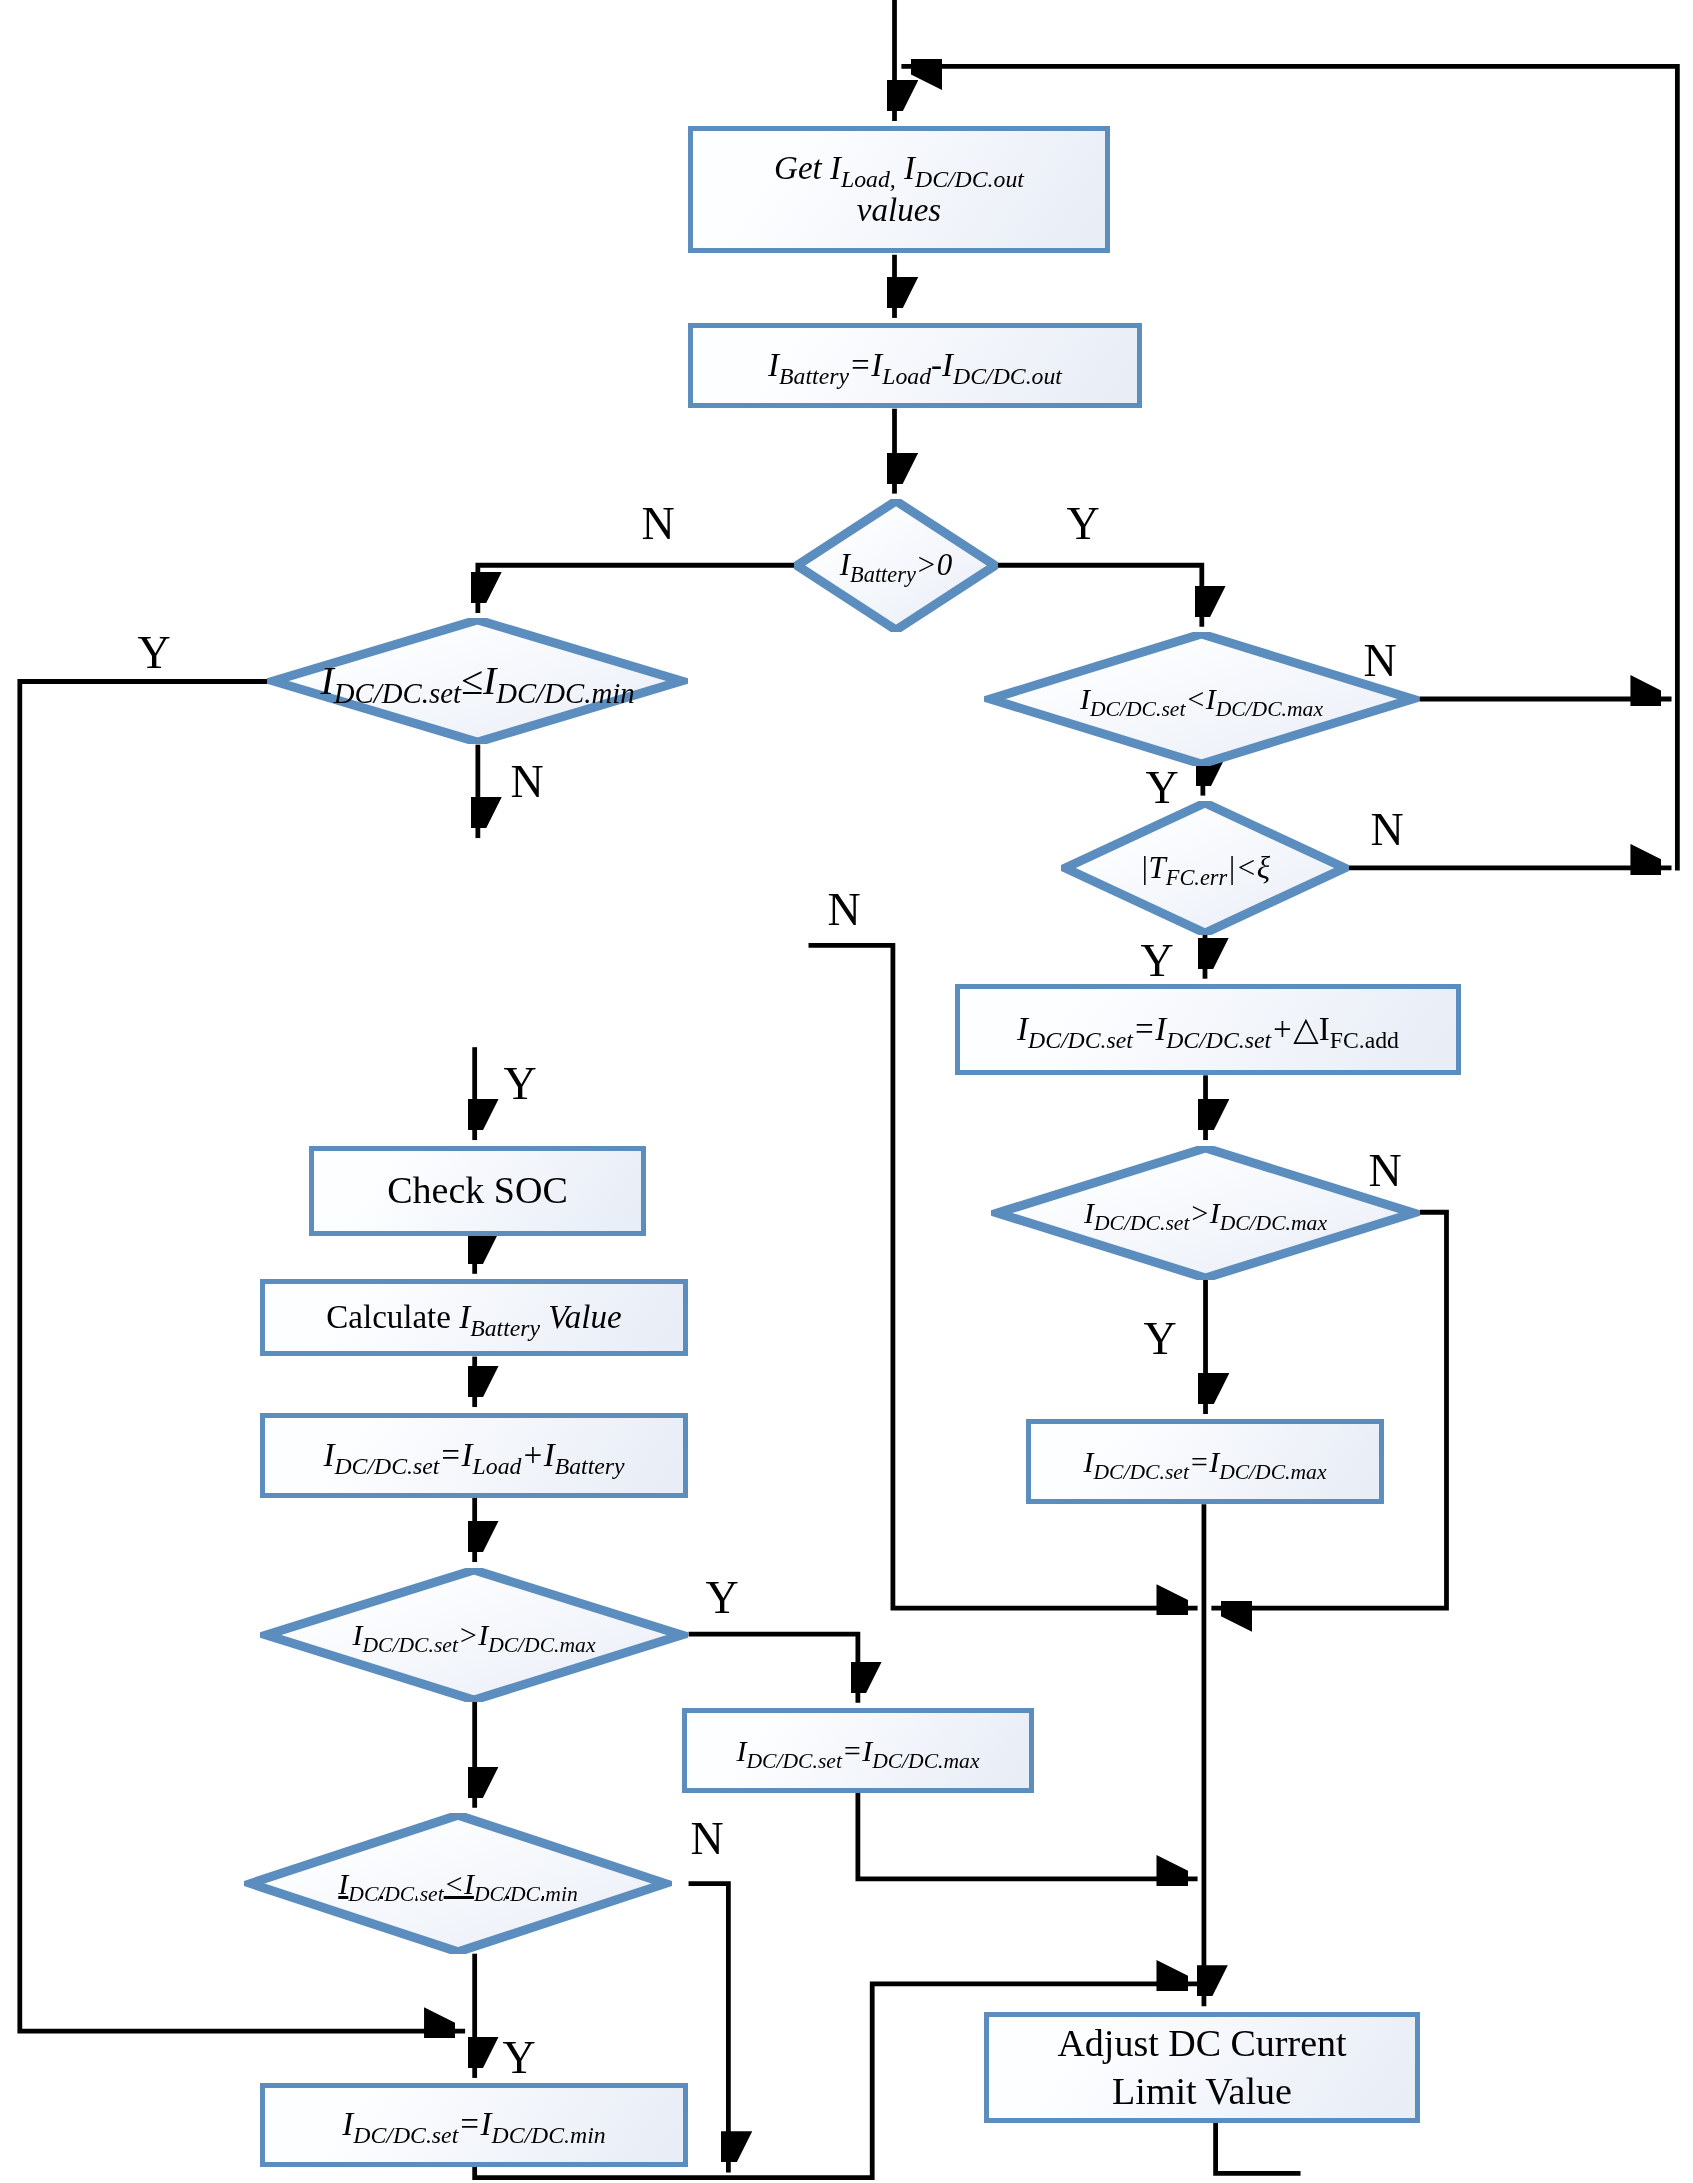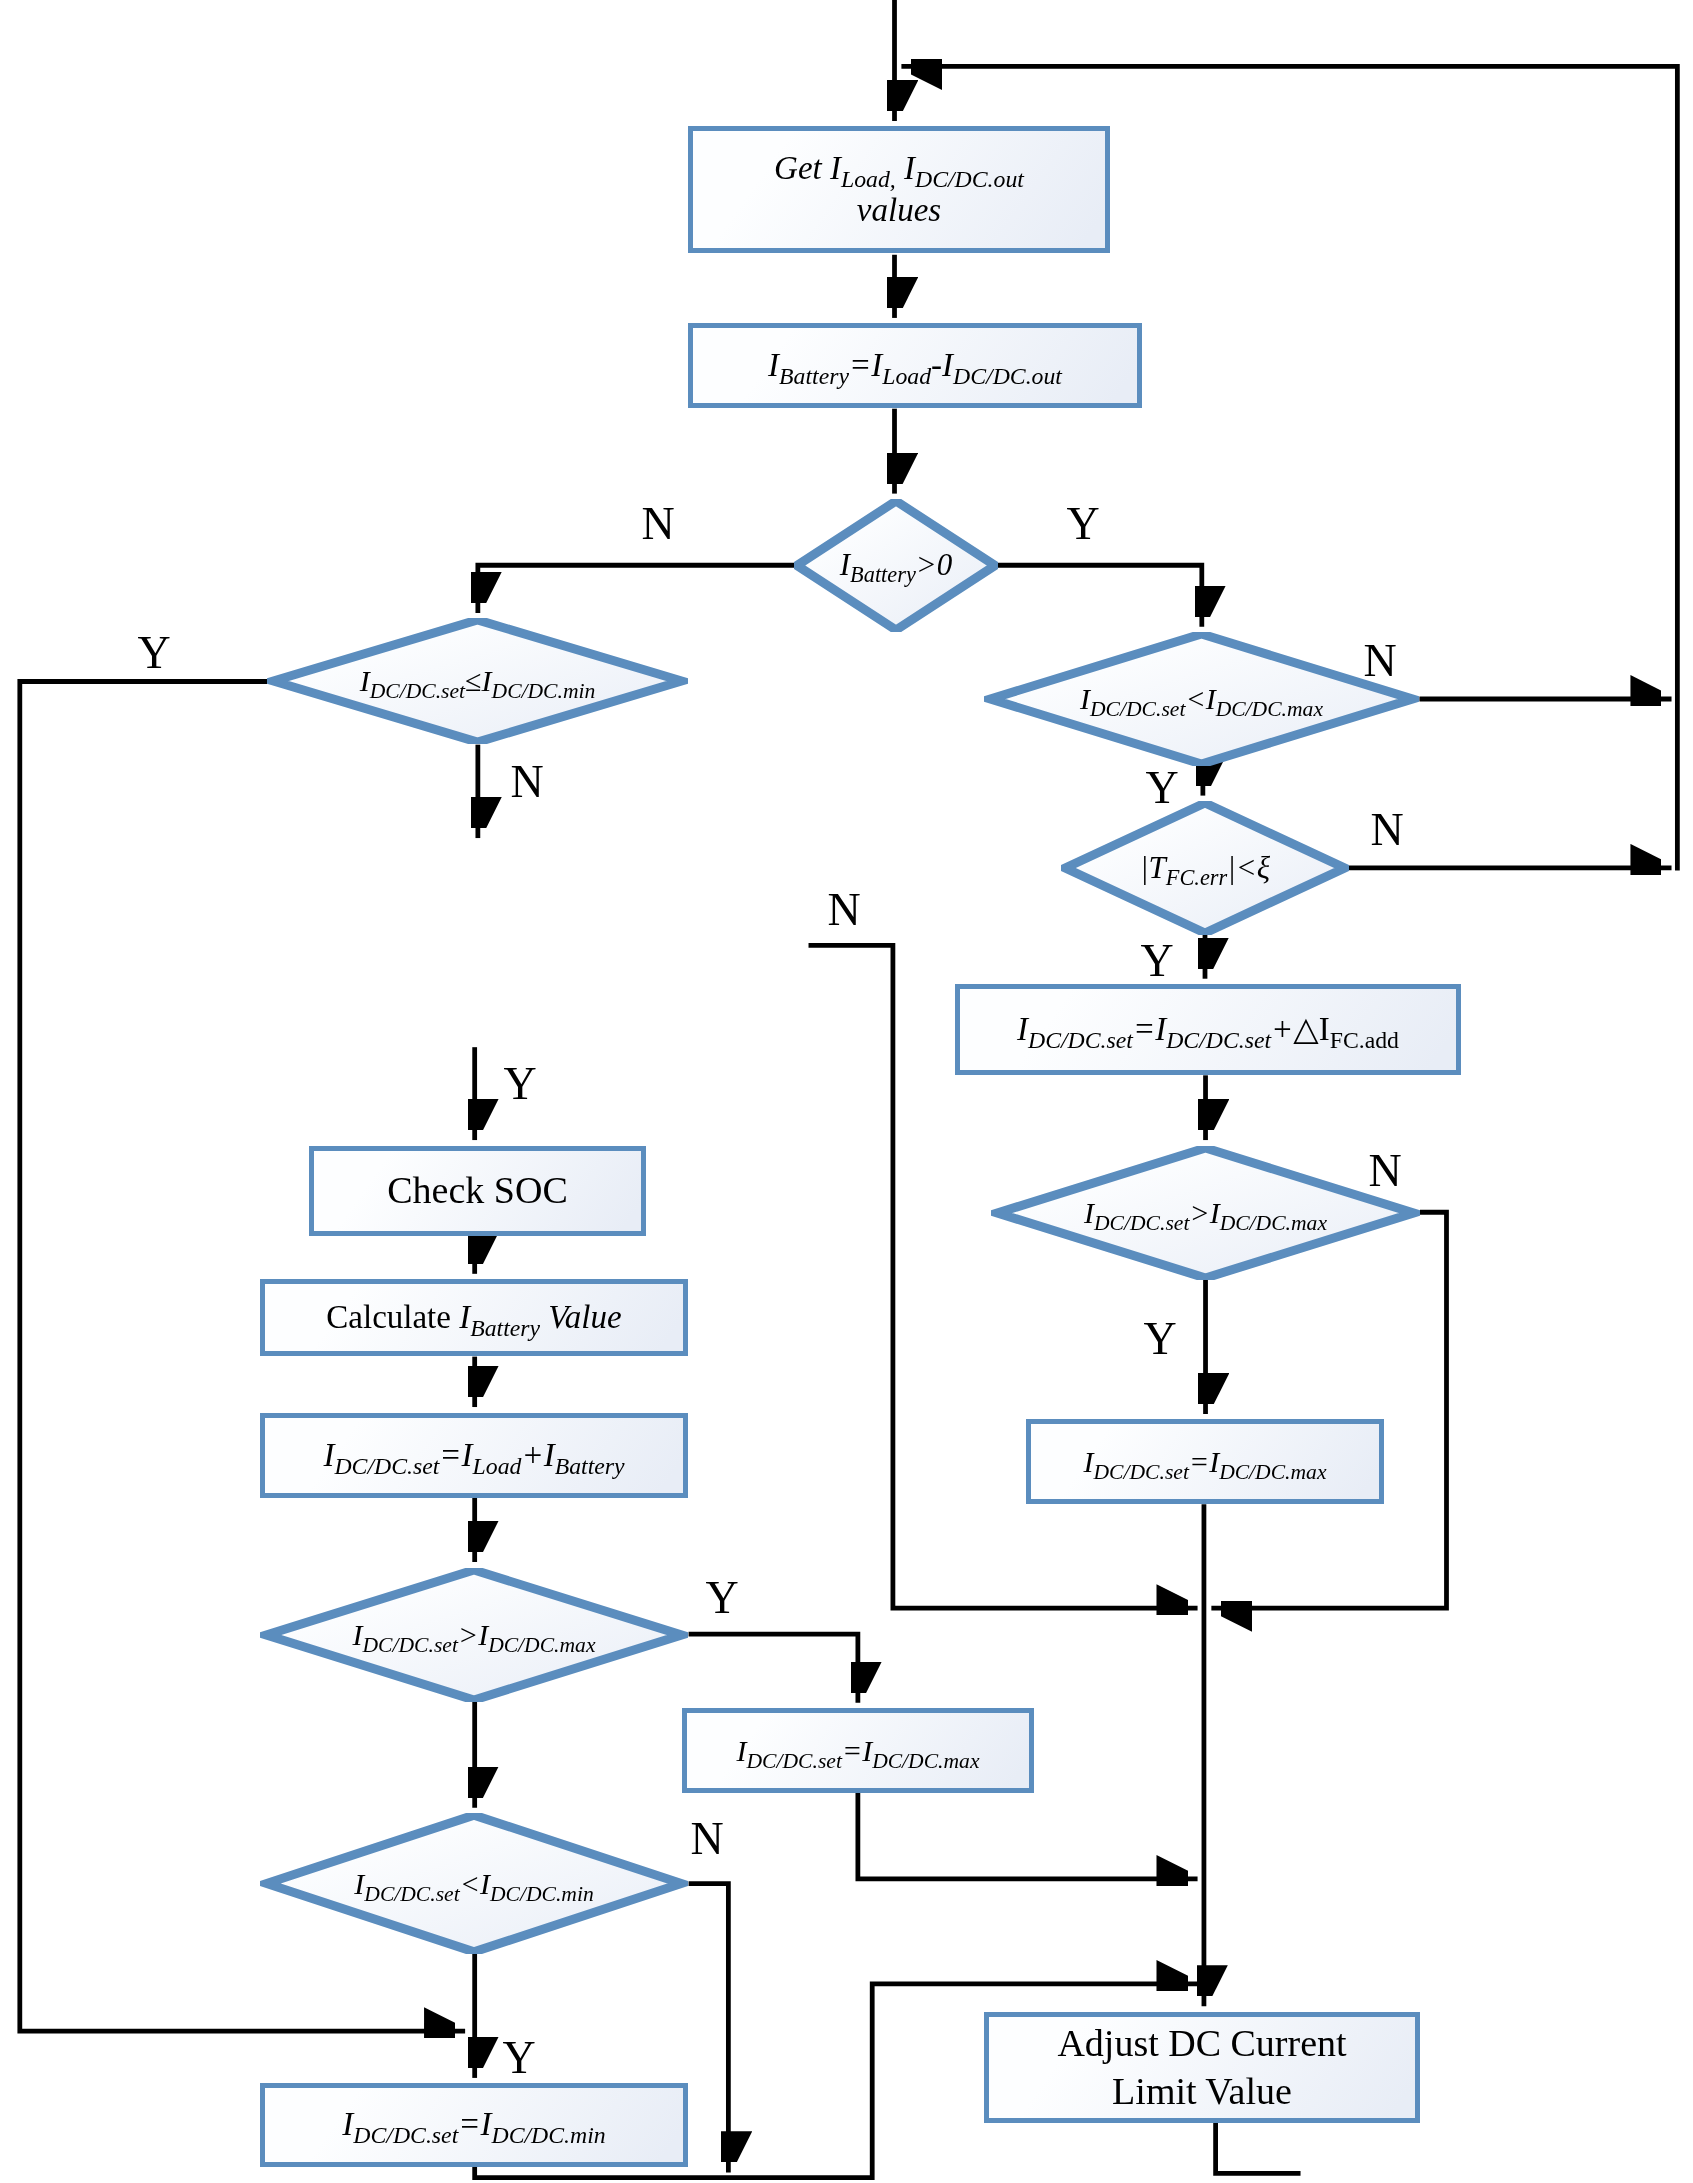--- a/index.html
+++ b/index.html
@@ -155,21 +155,21 @@
         <polygon points="50,1.5 98.5,50 50,98.5 1.5,50"></polygon>
       </svg>
     <div class="formula" style="font-size:31px">
         <div><span>I</span><sub>Battery</sub><span>&gt;0</span></div>
       </div>
   </div>
   <div class="node diamond" style="left:267px;top:618px;width:421px;height:126px;">
     <svg class="dshape" viewBox="0 0 100 100" preserveAspectRatio="none">
         <polygon points="50,1.5 98.5,50 50,98.5 1.5,50"></polygon>
       </svg>
-    <div class="formula" style="font-size:30px">
+    <div class="formula" style="font-size:40px">
         <div><span>I</span><sub>DC/DC.set</sub><span>≤I</span><sub>DC/DC.min</sub></div>
       </div>
   </div>
   <div class="node diamond" style="left:984px;top:632px;width:435px;height:134px;">
     <svg class="dshape" viewBox="0 0 100 100" preserveAspectRatio="none">
         <polygon points="50,1.5 98.5,50 50,98.5 1.5,50"></polygon>
       </svg>
     <div class="formula" style="font-size:30px">
         <div><span>I</span><sub>DC/DC.set</sub><span>&lt;I</span><sub>DC/DC.max</sub></div>
       </div>
@@ -183,21 +183,21 @@
       </div>
   </div>
   <div class="node diamond" style="left:260px;top:1568px;width:428px;height:134px;">
     <svg class="dshape" viewBox="0 0 100 100" preserveAspectRatio="none">
         <polygon points="50,1.5 98.5,50 50,98.5 1.5,50"></polygon>
       </svg>
     <div class="formula" style="font-size:30px">
         <div><span>I</span><sub>DC/DC.set</sub><span>&gt;I</span><sub>DC/DC.max</sub></div>
       </div>
   </div>
-  <div class="node diamond" style="left:260px;top:1813px;width:428px;height:141px;">
+  <div class="node diamond" style="left:244px;top:1813px;width:428px;height:141px;text-decoration:underline;">
     <svg class="dshape" viewBox="0 0 100 100" preserveAspectRatio="none">
         <polygon points="50,1.5 98.5,50 50,98.5 1.5,50"></polygon>
       </svg>
     <div class="formula" style="font-size:30px">
         <div><span>I</span><sub>DC/DC.set</sub><span>&lt;I</span><sub>DC/DC.min</sub></div>
       </div>
   </div>
   <div class="node diamond" style="left:991px;top:1146px;width:429px;height:134px;">
     <svg class="dshape" viewBox="0 0 100 100" preserveAspectRatio="none">
         <polygon points="50,1.5 98.5,50 50,98.5 1.5,50"></polygon>

